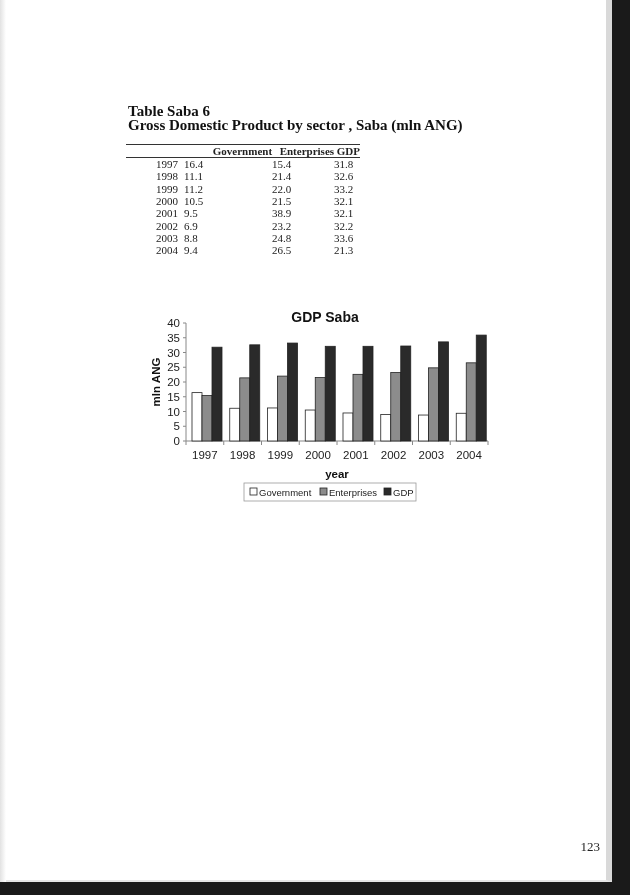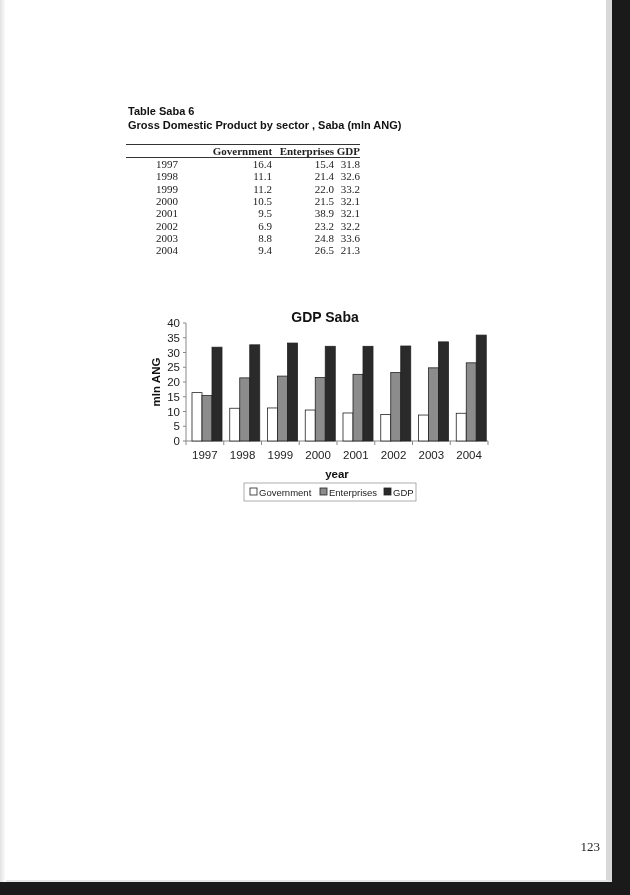--- a/index.html
+++ b/index.html
@@ -5,28 +5,28 @@
   html, body { margin:0; padding:0; }
   body { width:630px; height:895px; background:#1a1a1a; position:relative; overflow:hidden; }
   .page {
     position:absolute; left:0; top:0; width:612px; height:882px;
     background:#ffffff; border-right:6px solid #d9d9d9; border-bottom:2px solid #e6e6e6;
     box-sizing:border-box;
   }
   .page-shadow-left { position:absolute; left:0; top:0; width:6px; height:882px; background:linear-gradient(to right,#e2e2e2,#ffffff); }
   .table-caption {
     position:absolute; left:128px; top:104px;
-    font-family:Liberation Sans, sans-serif; font-weight:bold; font-size:11px; line-height:14px; color:#111;
+    font-family:Liberation Serif, serif; font-weight:bold; font-size:15px; line-height:14px; color:#111;
   }
   table.gdp {
     position:absolute; left:126px; top:144px; width:234px;
     border-collapse:collapse; font-family:"Liberation Serif", serif; font-size:11px; color:#222;
   }
   table.gdp th { font-weight:bold; padding:0; height:12px; text-align:right; border-top:1.5px solid #333; border-bottom:1px solid #333; }
-  table.gdp td { padding:0; height:12.3px; text-align:right; }
+  table.gdp td { padding:0; height:12.3px; text-align:left; }
   table.gdp td.year { text-align:left; padding-left:30px; }
   table.gdp th.c1 { text-align:right; width:88px; }
   table.gdp .c2 { width:62px; }
   .chart { position:absolute; left:140px; top:300px; }
   .chart svg text { font-family:"Liberation Sans", sans-serif; }
   .page-number {
     position:absolute; left:0; width:600px; top:839px; text-align:right;
     font-family:"Liberation Serif", serif; font-size:13px; color:#222;
   }
 </style>

